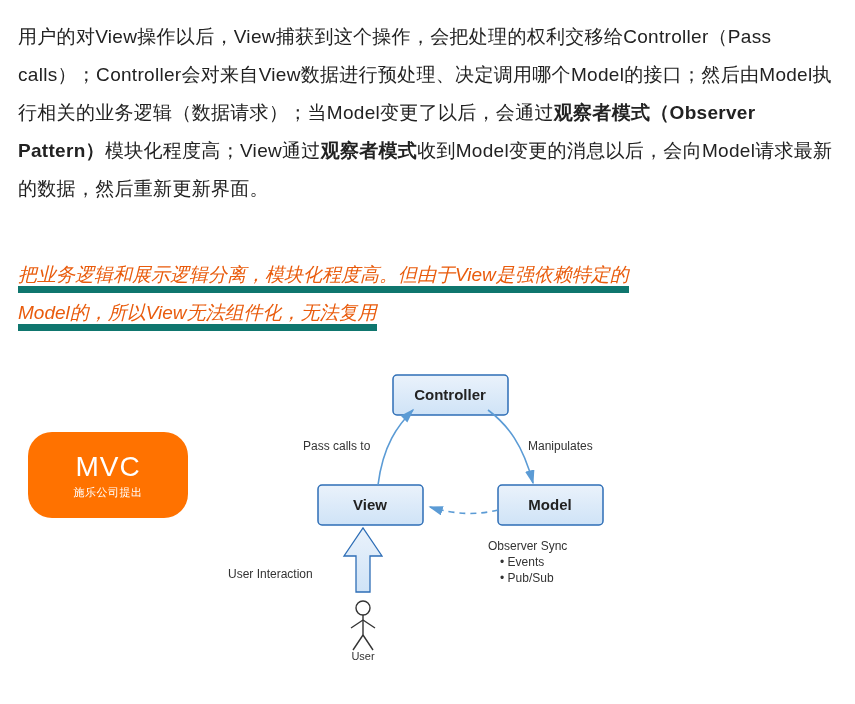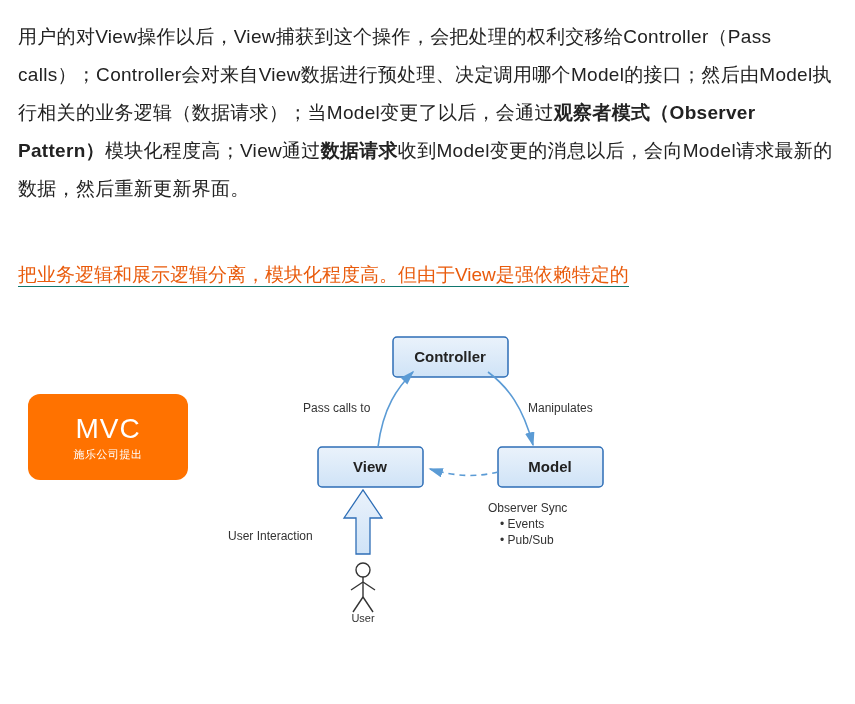--- a/index.html
+++ b/index.html
@@ -17,31 +17,32 @@
       letter-spacing: 0.3px;
     }
     .para b { font-weight: 700; }
     .spacer { height: 48px; }
     .highlight-block {
       font-size: 19px;
       line-height: 2;
       color: #E95B0C;
     }
     .highlight-block span.u {
-      border-bottom: 1px solid #0f766e;
+      border-bottom: 7px solid #0f766e;
       padding-bottom: 1px;
+      font-style: italic;
     }
     .diagram-wrap {
       margin-top: 28px;
       display: flex;
       align-items: flex-start;
     }
     .mvc-badge {
       background: #FF7200;
-      border-radius: 12px;
+      border-radius: 24px;
       color: #fff;
       width: 160px;
       height: 86px;
       display: flex;
       flex-direction: column;
       justify-content: center;
       align-items: center;
       margin-top: 72px;
       margin-left: 10px;
       flex-shrink: 0;
@@ -55,27 +56,28 @@
       font-size: 11px;
       margin-top: 2px;
       letter-spacing: 0.5px;
     }
     .diagram-svg { flex: 1; }
   </style>
 </head>
 <body>
 
 <p class="para">
-  <span>用户的对View操作以后，View捕获到这个操作，会把处理的权利交移给Controller（Pass calls）；Controller会对来自View数据进行预处理、决定调用哪个Model的接口；然后由Model执行相关的业务逻辑（数据请求）；当Model变更了以后，会通过</span><b>观察者模式（Observer Pattern）</b><span>模块化程度高；View通过</span><b>数据请求</b><span>收到Model变更的消息以后，会向Model请求最新的数据，然后重新更新界面。</span>
+  <span>用户的对View操作以后，View捕获到这个操作，会把处理的权利交移给Controller（Pass calls）；Controller会对来自View数据进行预处理、决定调用哪个Model的接口；然后由Model执行相关的业务逻辑（数据请求）；当Model变更了以后，会通过</span><b>观察者模式（Observer Pattern）</b><span>模块化程度高；View通过</span><b>观察者模式</b><span>收到Model变更的消息以后，会向Model请求最新的数据，然后重新更新界面。</span>
 </p>
 
 <div class="spacer"></div>
 
 <div class="highlight-block">
   <span class="u">把业务逻辑和展示逻辑分离，模块化程度高。但由于View是强依赖特定的</span><br>
+  <span class="u">Model的，所以View无法组件化，无法复用</span>
 </div>
 
 <div class="diagram-wrap">
   <div class="mvc-badge">
     <div class="mvc-title">MVC</div>
     <div class="mvc-sub">施乐公司提出</div>
   </div>
   <div class="diagram-svg">
     <svg viewBox="0 0 500 300" width="500" height="300" xmlns="http://www.w3.org/2000/svg">
       <defs>

